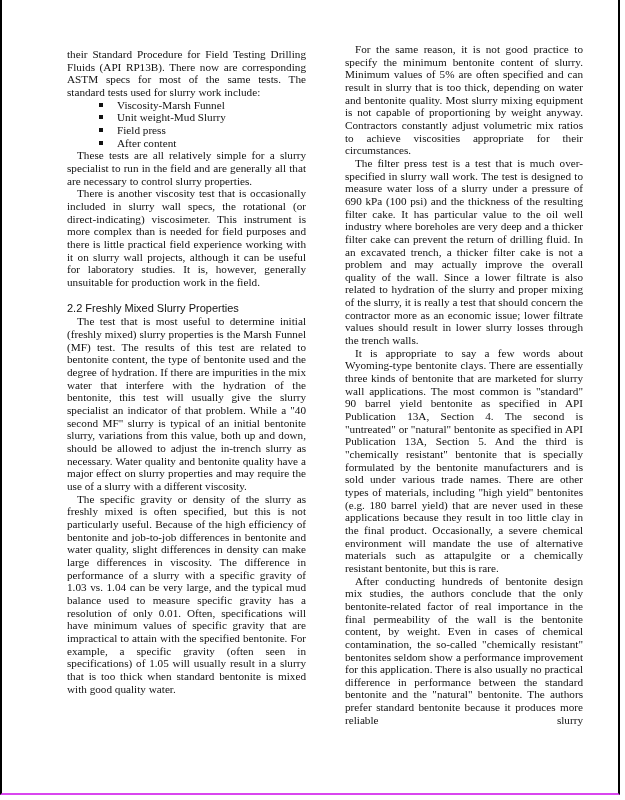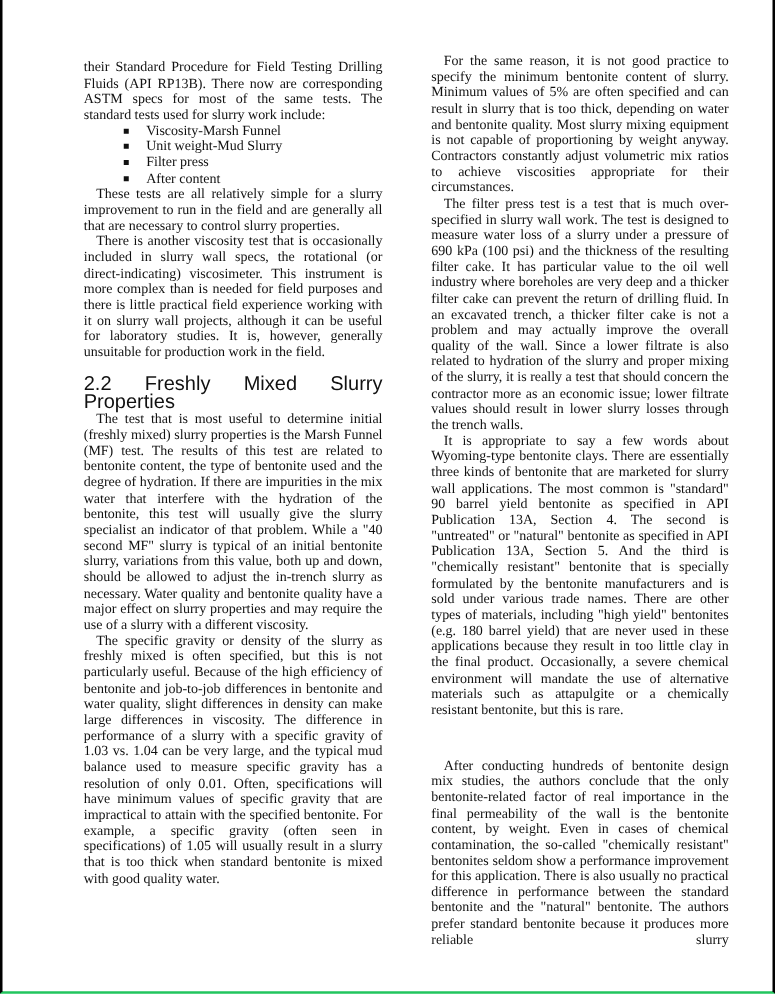--- a/index.html
+++ b/index.html
@@ -1,55 +1,55 @@
 <!DOCTYPE html>
 <html><head>
 <meta charset="utf-8">
 <style>
   html, body { margin: 0; padding: 0; background: #ffffff; }
   body { width: 625px; height: 800px; position: relative; overflow: hidden; }
   .page {
     position: absolute; left: 0; top: 0; width: 620px; height: 795px;
-    border-left: 2px solid #000; border-right: 2px solid #000; border-bottom: 2px solid #22c55e;
+    border-left: 2px solid #000; border-right: 2px solid #000; border-bottom: 2px solid #d946ef;
     box-sizing: border-box; background: #fff; text-decoration: underline;
   }
   .col {
     position: absolute; top: 48px;
     font-family: "Liberation Serif", serif; font-size: 11.2px; line-height: 12.65px;
     color: #111; text-align: justify;
   }
   .col-left { left: 65px; width: 239px; }
   .col-right { left: 343px; width: 238px; top: 43px; }
   .col p { margin: 0; text-indent: 0; }
   .col p.indent { text-indent: 10px; }
-  .col p.last-justify { text-align-last: justify; margin-top: 32px; }
+  .col p.last-justify { text-align-last: justify; }
   ul.bullets { list-style: none; margin: 0; padding: 0 0 0 30px; }
   ul.bullets li { position: relative; padding-left: 20px; }
   ul.bullets li::before {
     content: ""; position: absolute; left: 2px; top: 4px; width: 4px; height: 4px; background: #111;
   }
   h2.section {
-    font-family: "Liberation Sans", sans-serif; font-weight: normal; font-size: 16px;
+    font-family: "Liberation Sans", sans-serif; font-weight: normal; font-size: 11px;
     margin: 13px 0 0 0; line-height: 14px; color: #111;
   }
 </style>
 </head>
 <body>
 
 <div class="page">
 
   <div class="col col-left">
     <p>their Standard Procedure for Field Testing Drilling Fluids (API RP13B). There now are corresponding ASTM specs for most of the same tests. The standard tests used for slurry work include:</p>
     <ul class="bullets">
       <li>Viscosity-Marsh Funnel</li>
       <li>Unit weight-Mud Slurry</li>
-      <li>Filter press</li>
+      <li>Field press</li>
       <li>After content</li>
     </ul>
-    <p class="indent">These tests are all relatively simple for a slurry improvement to run in the field and are generally all that are necessary to control slurry properties.</p>
+    <p class="indent">These tests are all relatively simple for a slurry specialist to run in the field and are generally all that are necessary to control slurry properties.</p>
     <p class="indent">There is another viscosity test that is occasionally included in slurry wall specs, the rotational (or direct-indicating) viscosimeter. This instrument is more complex than is needed for field purposes and there is little practical field experience working with it on slurry wall projects, although it can be useful for laboratory studies. It is, however, generally unsuitable for production work in the field.</p>
     <h2 class="section">2.2 Freshly Mixed Slurry Properties</h2>
     <p class="indent">The test that is most useful to determine initial (freshly mixed) slurry properties is the Marsh Funnel (MF) test. The results of this test are related to bentonite content, the type of bentonite used and the degree of hydration. If there are impurities in the mix water that interfere with the hydration of the bentonite, this test will usually give the slurry specialist an indicator of that problem. While a "40 second MF" slurry is typical of an initial bentonite slurry, variations from this value, both up and down, should be allowed to adjust the in-trench slurry as necessary. Water quality and bentonite quality have a major effect on slurry properties and may require the use of a slurry with a different viscosity.</p>
     <p class="indent">The specific gravity or density of the slurry as freshly mixed is often specified, but this is not particularly useful. Because of the high efficiency of bentonite and job-to-job differences in bentonite and water quality, slight differences in density can make large differences in viscosity. The difference in performance of a slurry with a specific gravity of 1.03 vs. 1.04 can be very large, and the typical mud balance used to measure specific gravity has a resolution of only 0.01. Often, specifications will have minimum values of specific gravity that are impractical to attain with the specified bentonite. For example, a specific gravity (often seen in specifications) of 1.05 will usually result in a slurry that is too thick when standard bentonite is mixed with good quality water.</p>
   </div>
 
   <div class="col col-right">
     <p class="indent">For the same reason, it is not good practice to specify the minimum bentonite content of slurry. Minimum values of 5% are often specified and can result in slurry that is too thick, depending on water and bentonite quality. Most slurry mixing equipment is not capable of proportioning by weight anyway. Contractors constantly adjust volumetric mix ratios to achieve viscosities appropriate for their circumstances.</p>
     <p class="indent">The filter press test is a test that is much over-specified in slurry wall work. The test is designed to measure water loss of a slurry under a pressure of 690 kPa (100 psi) and the thickness of the resulting filter cake. It has particular value to the oil well industry where boreholes are very deep and a thicker filter cake can prevent the return of drilling fluid. In an excavated trench, a thicker filter cake is not a problem and may actually improve the overall quality of the wall. Since a lower filtrate is also related to hydration of the slurry and proper mixing of the slurry, it is really a test that should concern the contractor more as an economic issue; lower filtrate values should result in lower slurry losses through the trench walls.</p>
     <p class="indent">It is appropriate to say a few words about Wyoming-type bentonite clays. There are essentially three kinds of bentonite that are marketed for slurry wall applications. The most common is "standard" 90 barrel yield bentonite as specified in API Publication 13A, Section 4. The second is "untreated" or "natural" bentonite as specified in API Publication 13A, Section 5. And the third is "chemically resistant" bentonite that is specially formulated by the bentonite manufacturers and is sold under various trade names. There are other types of materials, including "high yield" bentonites (e.g. 180 barrel yield) that are never used in these applications because they result in too little clay in the final product. Occasionally, a severe chemical environment will mandate the use of alternative materials such as attapulgite or a chemically resistant bentonite, but this is rare.</p>

